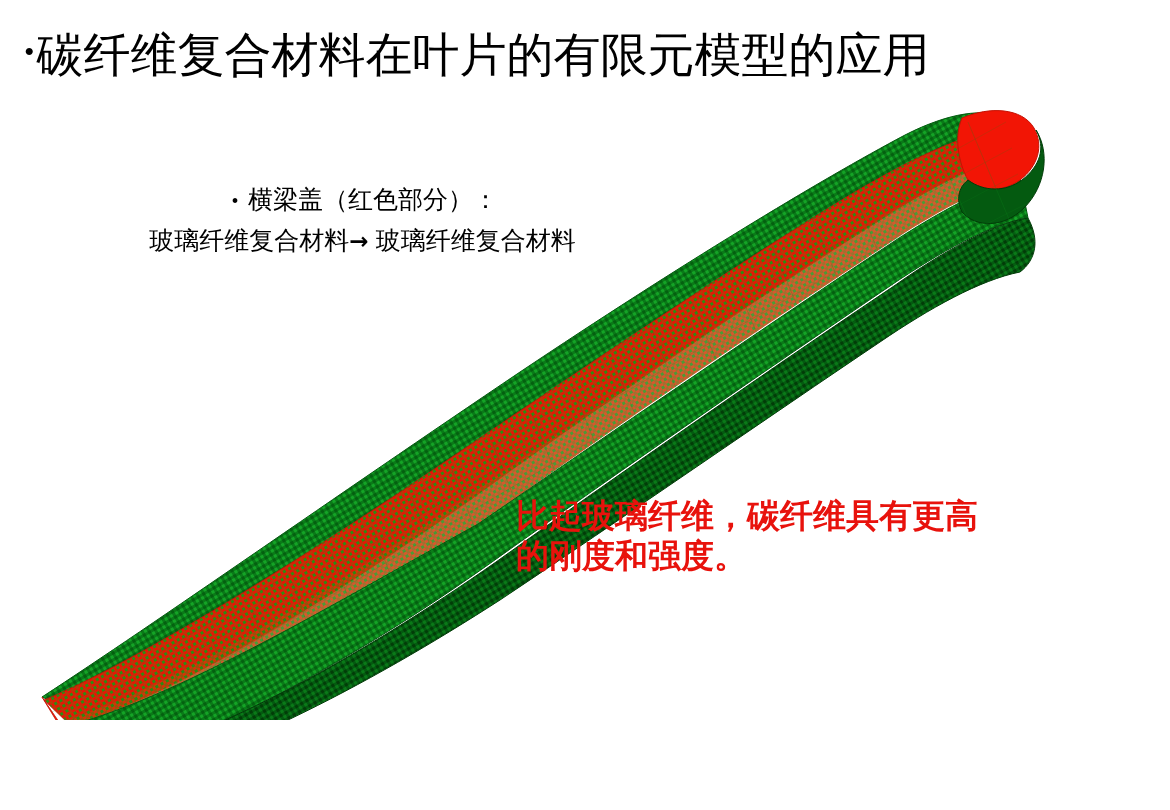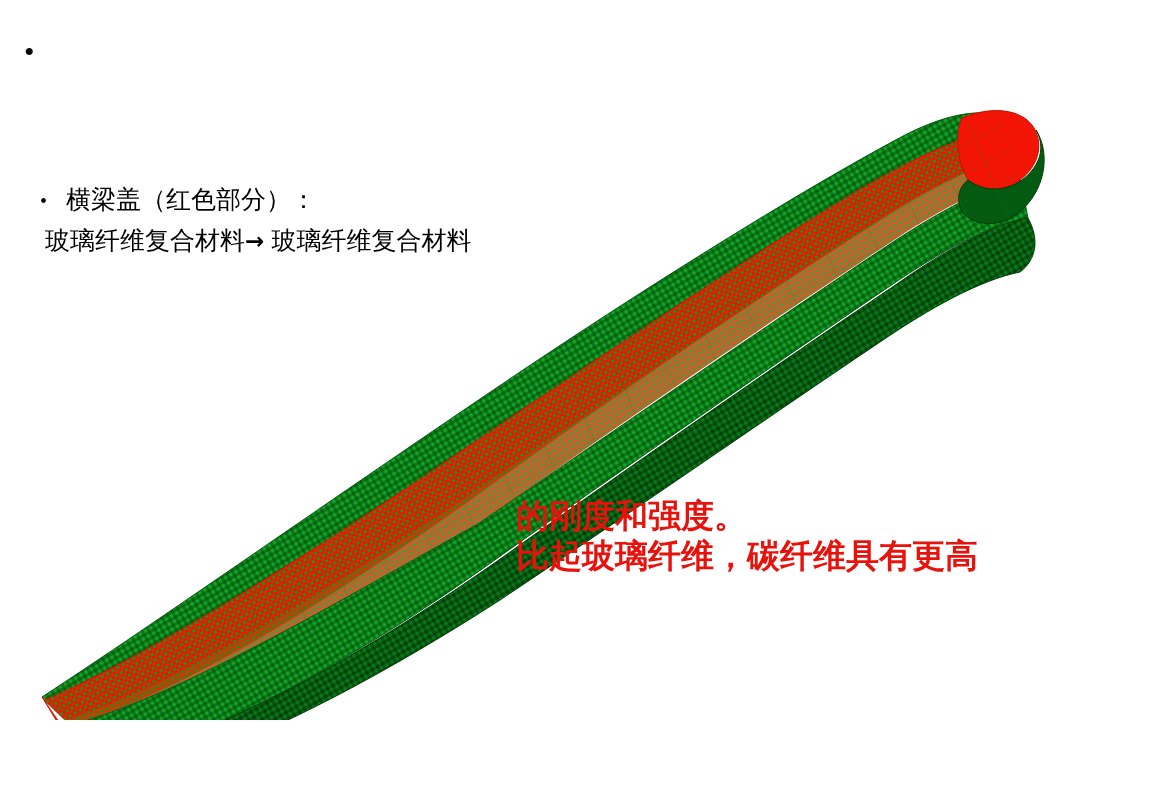--- a/index.html
+++ b/index.html
@@ -39,20 +39,21 @@
     top: -3px;
   }
 
   
   #body-text {
     position: absolute;
     left: 40px;
     top: 180px;
     width: 640px;
     color: #000000;
+    text-align: center;
   }
   .body-line {
     font-size: 25px;
     line-height: 40px;
     white-space: nowrap;
     color: #000000;
   }
   .body-line.indented {
     padding-left: 5px;
   }
@@ -94,20 +95,21 @@
     height: 620px;
     pointer-events: none;
   }
   #blade-figure svg { display: block; width: 100%; height: 100%; }
 </style>
 </head>
 <body>
 
 <div id="slide-title">
   <span class="bullet-mark">•</span>
+  <span>碳纤维复合材料在叶片的有限元模型的应用</span>
 </div>
 
 <div id="blade-figure">
   <svg viewBox="0 0 1060 620" xmlns="http://www.w3.org/2000/svg">
     <defs>
 
       <pattern id="meshRed" width="6" height="6" patternUnits="userSpaceOnUse" patternTransform="rotate(-30)">
         <rect width="6" height="6" fill="#e81505"></rect>
         <rect x="0" y="0" width="3" height="3" fill="#b53c08"></rect>
         <rect x="3" y="3" width="3" height="3" fill="#2e8c12"></rect>
@@ -238,15 +240,15 @@
 <div id="body-text">
   <div class="body-line">
     <span class="body-bullet">•</span><span>横梁盖（红色部分）：</span>
   </div>
   <div class="body-line indented">
     <span>玻璃纤维复合材料</span><span class="arrow-glyph">→</span><span> 玻璃纤维复合材料</span>
   </div>
 </div>
 
 <div id="red-callout">
+  <span class="callout-line">比起玻璃纤维，碳纤维具有更高</span>
   <span class="callout-line">的刚度和强度。</span>
-  <span class="callout-line">比起玻璃纤维，碳纤维具有更高</span>
 </div>
 
 </body></html>

